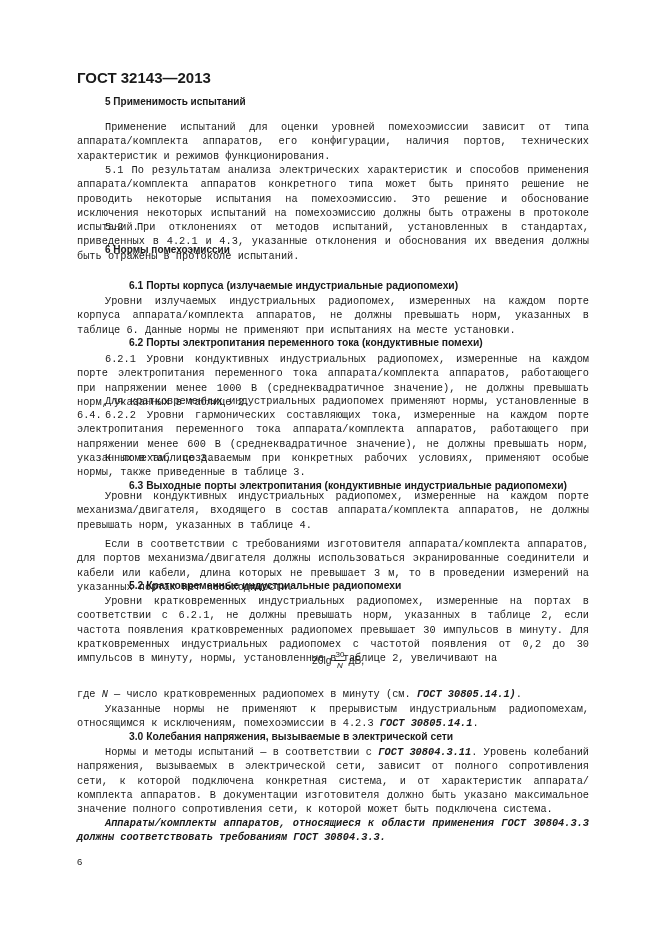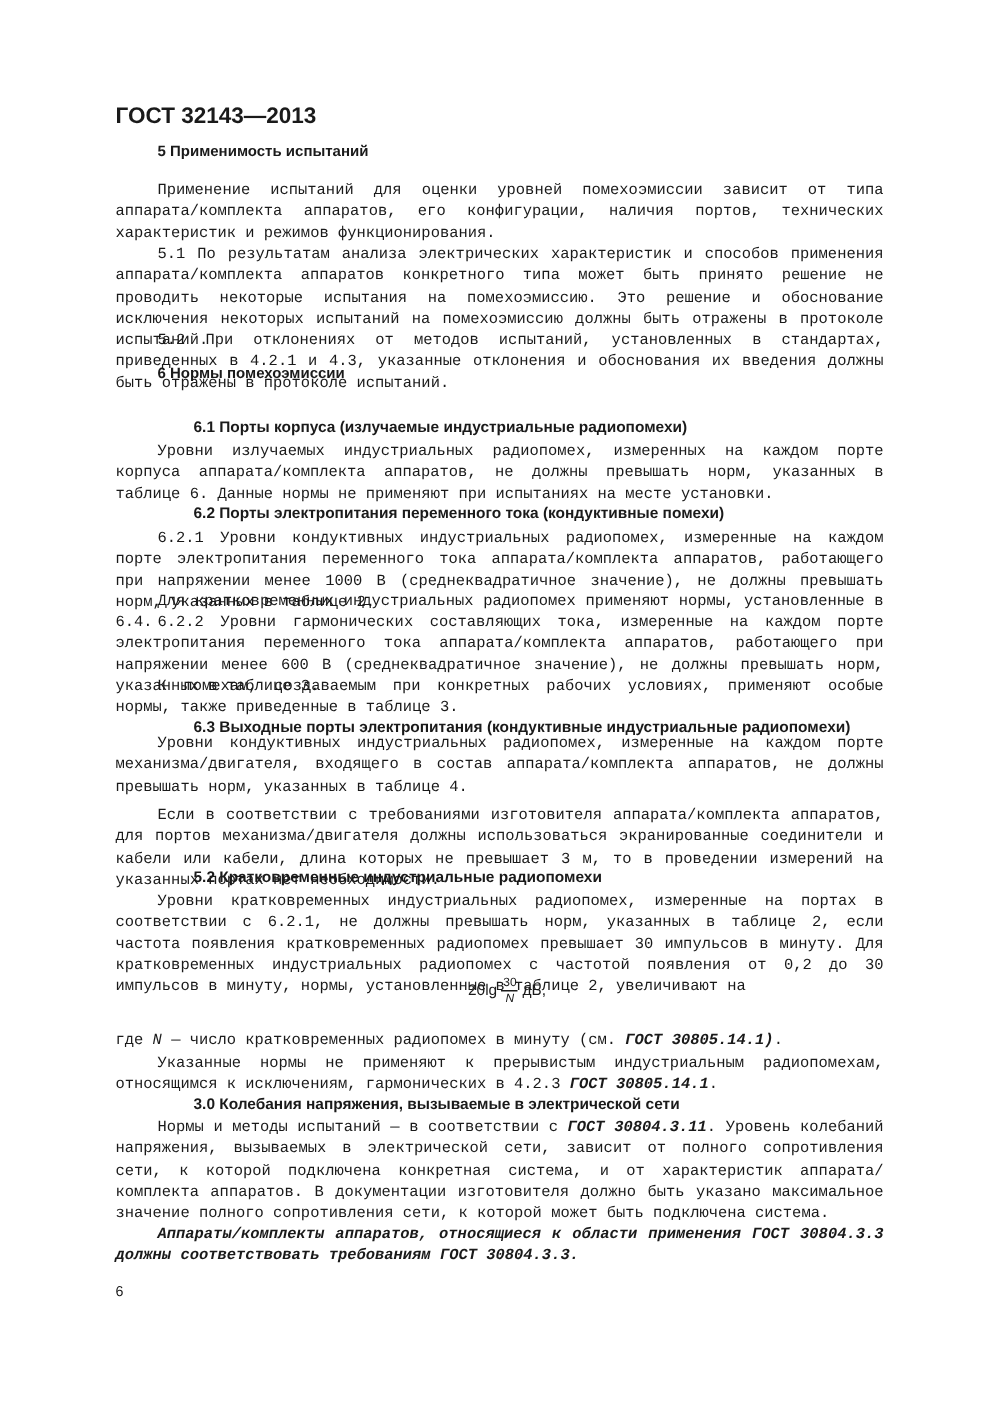--- a/index.html
+++ b/index.html
@@ -51,19 +51,19 @@
   <span>20lg</span>
   <span class="frac">
     <span class="num">30</span>
     <span class="den">N</span>
   </span>
   <span>дБ,</span>
 </div>
 
 <div class="p noind" style="top:687px"><span>где </span><span class="it">N</span><span> — число кратковременных радиопомех в минуту (см. </span><span class="bi">ГОСТ 30805.14.1)</span><span>.</span></div>
 
-<div class="p" style="top:702px"><span>Указанные нормы не применяют к прерывистым индустриальным радиопомехам, относящимся к исключениям, гармонических в 4.2.3 </span><span class="bi">ГОСТ 30805.14.1</span><span>.</span></div>
+<div class="p" style="top:702px"><span>Указанные нормы не применяют к прерывистым индустриальным радиопомехам, относящимся к исключениям, помехоэмиссии в 4.2.3 </span><span class="bi">ГОСТ 30805.14.1</span><span>.</span></div>
 
 <div class="h2" style="top:731px">3.0  Колебания напряжения, вызываемые в электрической сети</div>
 <div class="p" style="top:745px"><span>Нормы и методы испытаний — в соответствии с </span><span class="bi">ГОСТ 30804.3.11</span><span>. Уровень колебаний напряжения, вызываемых в электрической сети, зависит от полного сопротивления сети, к которой подключена конкретная система, и от характеристик аппарата/комплекта аппаратов. В документации изготовителя должно быть указано максимальное значение полного сопротивления сети, к которой может быть подключена система.</span></div>
 <div class="p bi" style="top:816px">Аппараты/комплекты аппаратов, относящиеся к области применения ГОСТ 30804.3.3 должны соответствовать требованиям ГОСТ 30804.3.3.</div>
 
 <div class="pagenum">6</div>
 
 </body></html>

